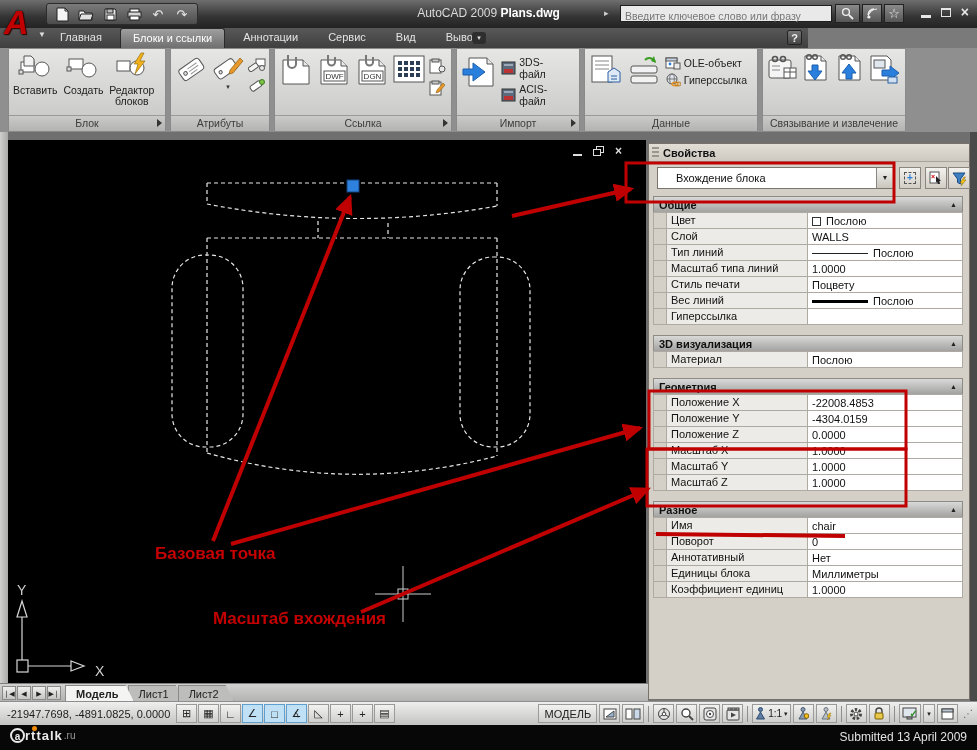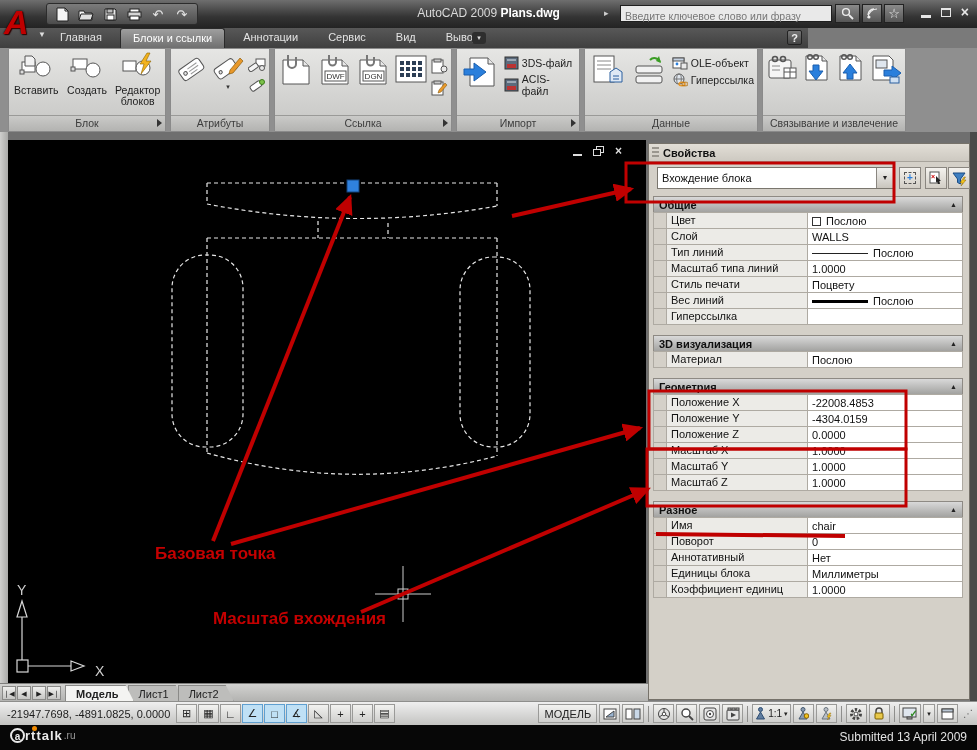--- a/index.html
+++ b/index.html
@@ -29,21 +29,21 @@
   .menubar{position:absolute;left:0;top:28px;width:808px;height:20px;background:linear-gradient(#585858,#3f3f3f);}
   .mtabs{position:absolute;left:48px;top:0;height:20px;display:flex;gap:6px;}
   .mtab{padding:3px 12px 0 12px;font-size:11px;color:#e3e3e3;height:20px;}
   .mtab.active{background:linear-gradient(#9f9f9f,#6f6f6f);border:1px solid #2a2a2a;border-bottom:0;border-radius:3px 3px 0 0;color:#fff;}
   .ribbon-min{position:absolute;left:472px;top:4px;width:14px;height:12px;background:#2e2e2e;border-radius:3px;color:#ddd;font-size:7px;text-align:center;line-height:12px;}
   .helpbtn{position:absolute;right:6px;top:2px;width:15px;height:15px;background:linear-gradient(#777,#444);border:1px solid #222;color:#eee;font-size:11px;font-weight:bold;text-align:center;line-height:14px;border-radius:2px;}
 
   
   .ribbon{position:absolute;left:0;top:48px;width:977px;height:84px;background:#8f8f8f;}
   .rpanel{position:absolute;top:0;height:84px;background:linear-gradient(#e6e6e4,#cfcfcd 70%,#c6c6c4);border:1px solid #8a8a8a;border-radius:0 0 2px 2px;}
-  .panel-body{position:absolute;left:0;right:0;top:0;height:66px;display:flex;align-items:flex-start;padding:3px 3px 0 3px;gap:2px;}
+  .panel-body{position:absolute;left:0;right:7px;top:0;height:66px;display:flex;align-items:flex-start;padding:3px 3px 0 3px;gap:2px;}
   .panel-title{position:absolute;left:0;right:0;bottom:0;height:16px;background:linear-gradient(#cacac8,#b3b3b1);border-top:1px solid #9a9a98;font-size:10.5px;color:#3c3c3c;text-align:center;line-height:15px;}
   .corner{position:absolute;right:3px;bottom:4px;width:0;height:0;border-top:4px solid transparent;border-bottom:4px solid transparent;border-left:5px solid #333;}
   .rbig{width:50px;display:flex;flex-direction:column;align-items:center;gap:1px;}
   .rbig .rlabel{font-size:10.5px;color:#222;text-align:center;line-height:11px;}
   .rcol{display:flex;flex-direction:column;gap:3px;padding-top:4px;}
   .rrow{display:flex;align-items:center;gap:3px;font-size:10.5px;color:#222;}
   .rsm{display:flex;flex-direction:column;gap:6px;padding-top:6px;}
   .ribbon svg{display:block;}
 
   
@@ -58,21 +58,21 @@
   .drest .s2{position:absolute;left:0;bottom:0;width:8px;height:7px;border:1px solid #ddd;background:#000;}
   .dclose{color:#ddd;font-weight:bold;font-size:12px;line-height:10px;}
 
   
   .palette{position:absolute;left:648px;top:143px;width:322px;height:557px;background:#d4d0c8;border:1px solid #76726a;}
   .pal-head{height:18px;display:flex;align-items:center;background:linear-gradient(#e2deD6,#cdc9c1);border-bottom:1px solid #a7a39b;}
   .pal-grip{width:7px;height:12px;margin:0 4px 0 3px;background:repeating-linear-gradient(#9a968e 0 2px,transparent 2px 4px);}
   .pal-title{font-size:11px;font-weight:bold;color:#111;}
   .pal-ctrl{position:relative;height:34px;}
   .selector{position:absolute;left:8px;top:5px;width:237px;height:22px;background:#fff;border:1px solid #7a766e;display:flex;align-items:center;}
-  .selector .sel-text{flex:1;font-size:11px;color:#111;padding-left:4px;}
+  .selector .sel-text{flex:1;font-size:11px;color:#111;padding-left:18px;}
   .selector .dd{width:17px;height:20px;background:linear-gradient(#f2f2f0,#c9c5bd);border-left:1px solid #8a8680;text-align:center;font-size:8px;line-height:20px;color:#222;}
   .palbtn{position:absolute;top:5px;width:22px;height:22px;background:linear-gradient(#f4f2ee,#d2cec6);border:1px solid #8a8680;display:flex;align-items:center;justify-content:center;}
   .psec{margin:0 6px 10px 4px;}
   .psec-h{height:17px;background:linear-gradient(#d9d9d9,#a2a2a0);border:1px solid #8e8a84;display:flex;align-items:center;padding:0 5px;font-size:11px;font-weight:bold;color:#101010;}
   .psec-h .up{margin-left:auto;font-size:7px;color:#222;}
   .prow{display:flex;height:17px;margin-top:-1px;}
   .prow .gut{width:13px;background:#d4d0c8;border:1px solid #aeaaa2;border-right:0;}
   .prow .plab{width:142px;background:#ecebe7;border:1px solid #aeaaa2;font-size:11px;color:#111;padding:1px 0 0 4px;white-space:nowrap;overflow:hidden;}
   .prow .pval{flex:1;background:#fff;border:1px solid #aeaaa2;border-left:0;font-size:11px;color:#111;padding:1px 0 0 4px;display:flex;align-items:center;gap:5px;white-space:nowrap;overflow:hidden;text-align:center;}
   .sw{width:9px;height:9px;border:1px solid #333;background:#fff;display:inline-block;}

